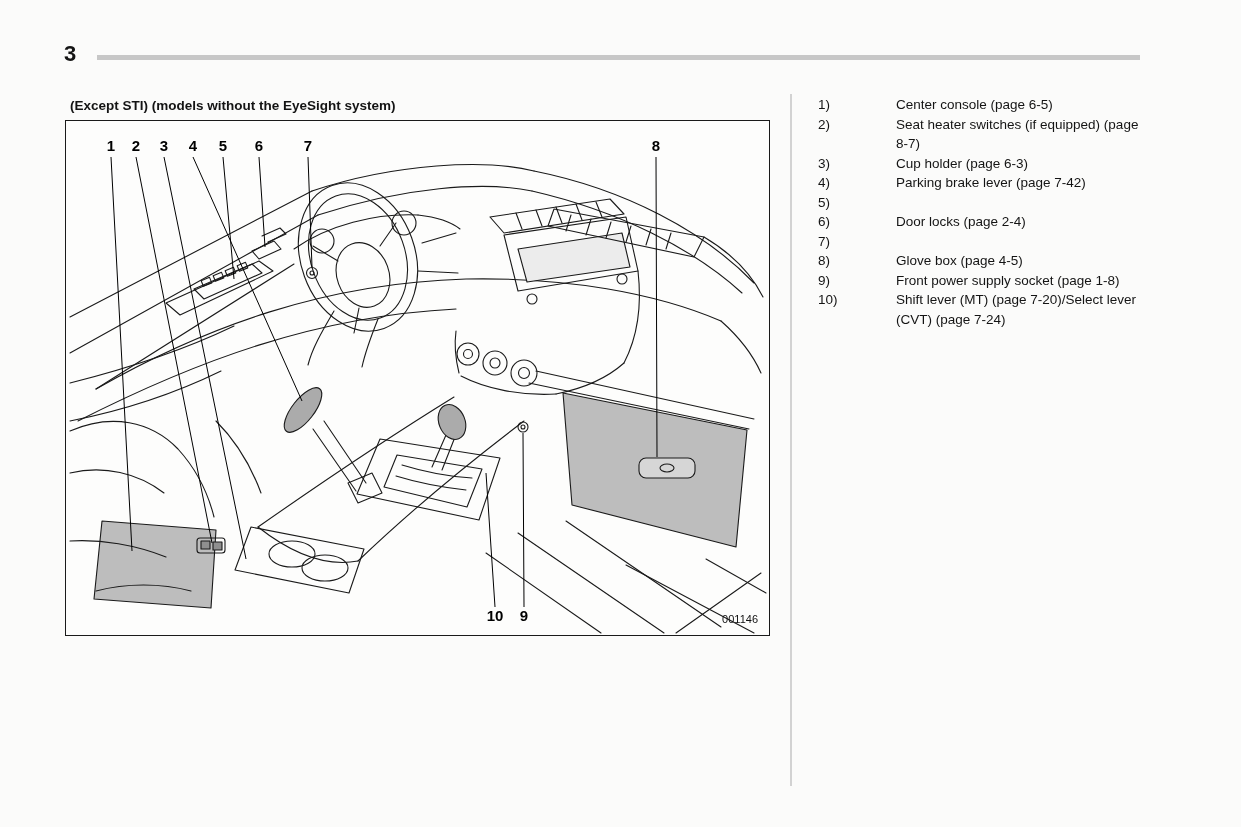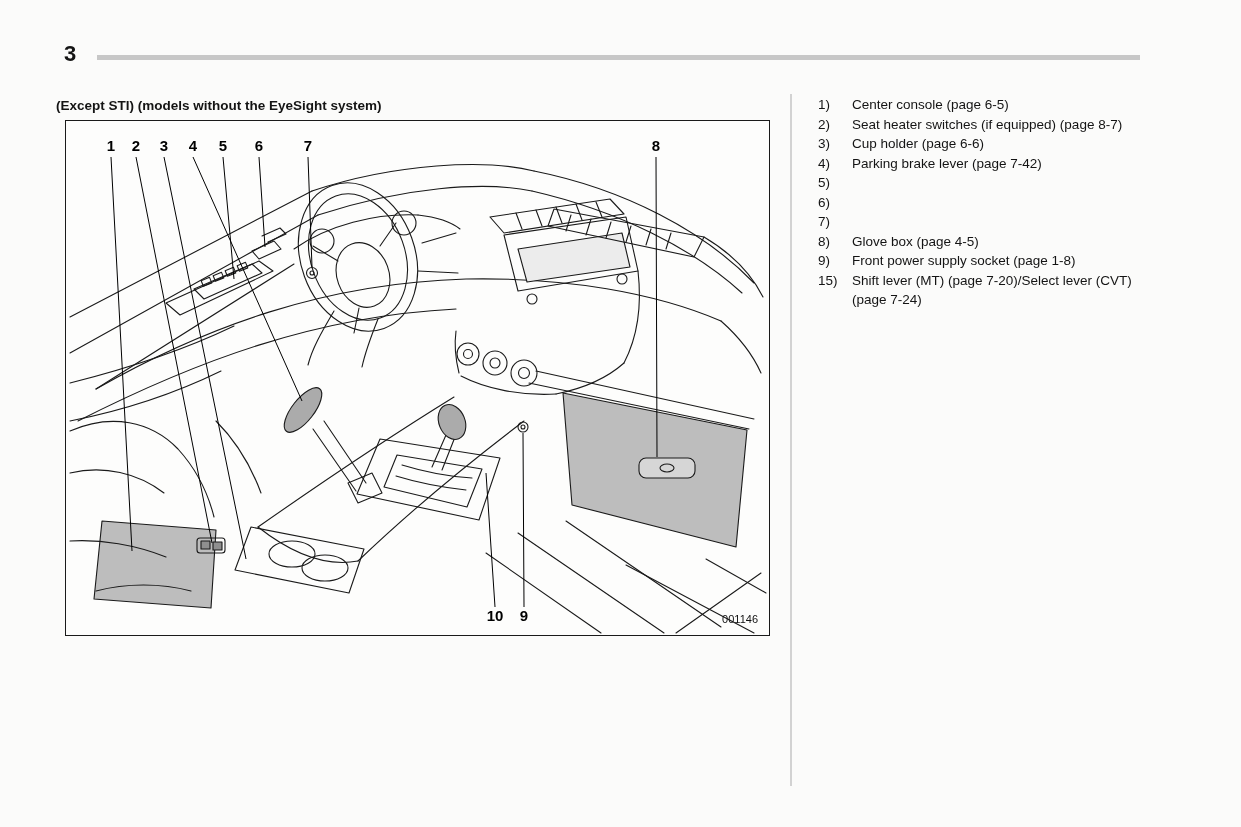--- a/index.html
+++ b/index.html
@@ -13,42 +13,42 @@
   }
   .page-num {
     position: absolute; left: 64px; top: 41px;
     font-size: 22px; font-weight: bold; letter-spacing: 0.5px;
   }
   .header-rule {
     position: absolute; left: 97px; top: 55px;
     width: 1043px; height: 5px; background: #c7c7c7;
   }
   .figure-caption {
-    position: absolute; left: 56px; top: 98px;
+    position: absolute; left: 70px; top: 98px;
     font-size: 13.5px; font-weight: bold;
   }
   .figure-frame {
     position: absolute; left: 65px; top: 120px;
     width: 703px; height: 514px;
     border: 1.6px solid #1a1a1a;
     background: #fdfdfc;
   }
   .figure-frame svg { display: block; width: 703px; height: 514px; }
   .col-divider {
     position: absolute; left: 790px; top: 94px;
     width: 2px; height: 692px; background: #d2d2d2;
   }
   .legend {
     position: absolute; left: 818px; top: 95px; width: 334px;
     margin: 0; padding: 0; list-style: none;
     font-size: 13.5px; line-height: 19.5px;
   }
   .legend li { display: flex; }
   .legend .num { flex: 0 0 34px; }
-  .legend .txt { flex: 1; }
+  .legend .txt { flex: 1; margin-left: 44px; }
 
   
   .art * { stroke: #1a1a1a; fill: none; stroke-width: 1.1; stroke-linecap: round; stroke-linejoin: round; }
   .art .gray     { fill: #bdbdbd; }
   .art .lightgray{ fill: #d6d6d6; }
   .art .knob     { fill: #ababab; }
   .art .screen   { fill: #ececec; }
   .art .darkfill { fill: #8f8f8f; }
   .leader line { stroke: #000; stroke-width: 1; }
   .nums text { font: bold 15px "Liberation Sans", sans-serif; fill: #000; text-anchor: middle; stroke: none; }
@@ -242,42 +242,43 @@
     <li>
       <span class="num">1)</span>
       <span class="txt">Center console (page 6-5)</span>
     </li>
     <li>
       <span class="num">2)</span>
       <span class="txt">Seat heater switches (if equipped) (page 8-7)</span>
     </li>
     <li>
       <span class="num">3)</span>
-      <span class="txt">Cup holder (page 6-6)</span>
+      <span class="txt">Cup holder (page 6-3)</span>
     </li>
     <li>
       <span class="num">4)</span>
       <span class="txt">Parking brake lever (page 7-42)</span>
     </li>
     <li>
       <span class="num">5)</span>
     </li>
     <li>
       <span class="num">6)</span>
+      <span class="txt">Door locks (page 2-4)</span>
     </li>
     <li>
       <span class="num">7)</span>
     </li>
     <li>
       <span class="num">8)</span>
       <span class="txt">Glove box (page 4-5)</span>
     </li>
     <li>
       <span class="num">9)</span>
       <span class="txt">Front power supply socket (page 1-8)</span>
     </li>
     <li>
-      <span class="num">15)</span>
+      <span class="num">10)</span>
       <span class="txt">Shift lever (MT) (page 7-20)/Select lever (CVT) (page 7-24)</span>
     </li>
   </ol>
 
 </div>
 
 </body></html>

